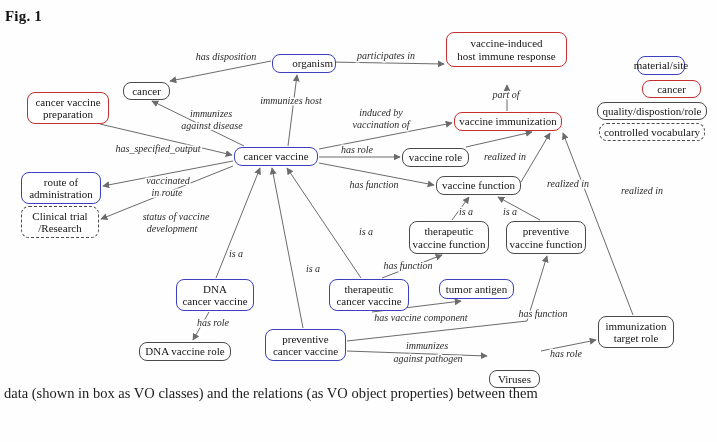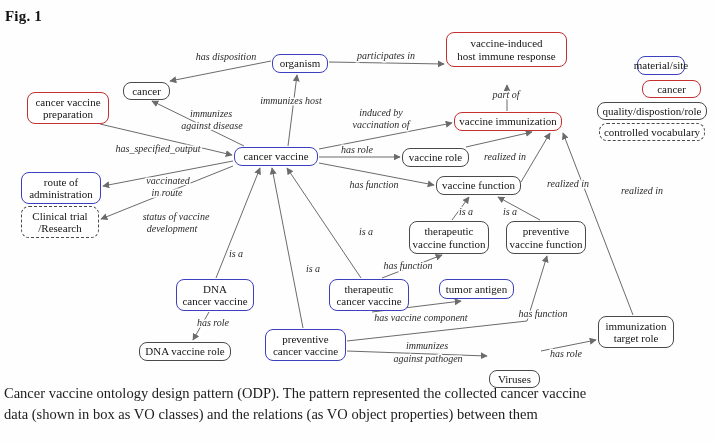--- a/index.html
+++ b/index.html
@@ -82,21 +82,21 @@
       <text x="313" y="272" class="edge-label">is a</text>
       <text x="408" y="269" class="edge-label">has function</text>
       <text x="213" y="326" class="edge-label">has role</text>
       <text x="421" y="321" class="edge-label">has vaccine component</text>
       <text x="543" y="317" class="edge-label">has function</text>
       <text x="427" y="349" class="edge-label">immunizes</text>
       <text x="428" y="362" class="edge-label">against pathogen</text>
       <text x="566" y="357" class="edge-label">has role</text>
     </svg>
   <div id="nodes-layer">
-      <div class="node" style="left: 272px; top: 54px; width: 56px; height: 19px; border-color: rgb(59, 63, 192); color: rgb(20, 20, 20);">
+      <div class="node" style="left: 272px; top: 54px; width: 64px; height: 19px; border-color: rgb(59, 63, 192); color: rgb(20, 20, 20); align-items: flex-end;">
         <div class="node-line">organism</div>
       </div>
       <div class="node" style="left: 446px; top: 32px; width: 121px; height: 35px; border-color: rgb(197, 48, 48); color: rgb(20, 20, 20);">
         <div class="node-line">vaccine-induced</div>
         <div class="node-line">host immune response</div>
       </div>
       <div class="node" style="left: 637px; top: 56px; width: 48px; height: 19px; border-color: rgb(59, 63, 192); color: rgb(20, 20, 20);">
         <div class="node-line">material/site</div>
       </div>
       <div class="node" style="left: 642px; top: 80px; width: 59px; height: 18px; border-color: rgb(197, 48, 48); color: rgb(20, 20, 20);">
@@ -165,15 +165,14 @@
         <div class="node-line">Viruses</div>
       </div>
       <div class="node" style="left: 598px; top: 316px; width: 76px; height: 32px; border-color: rgb(74, 74, 74); color: rgb(20, 20, 20);">
         <div class="node-line">immunization</div>
         <div class="node-line">target role</div>
       </div>
     </div>
 </div>
 
 <div class="caption">
-  <span>Cancer vaccine ontology design pattern (ODP). The pattern represented the collected cancer vaccine</span>
   <span>data (shown in box as VO classes) and the relations (as VO object properties) between them</span>
 </div>
 
 </body></html>

